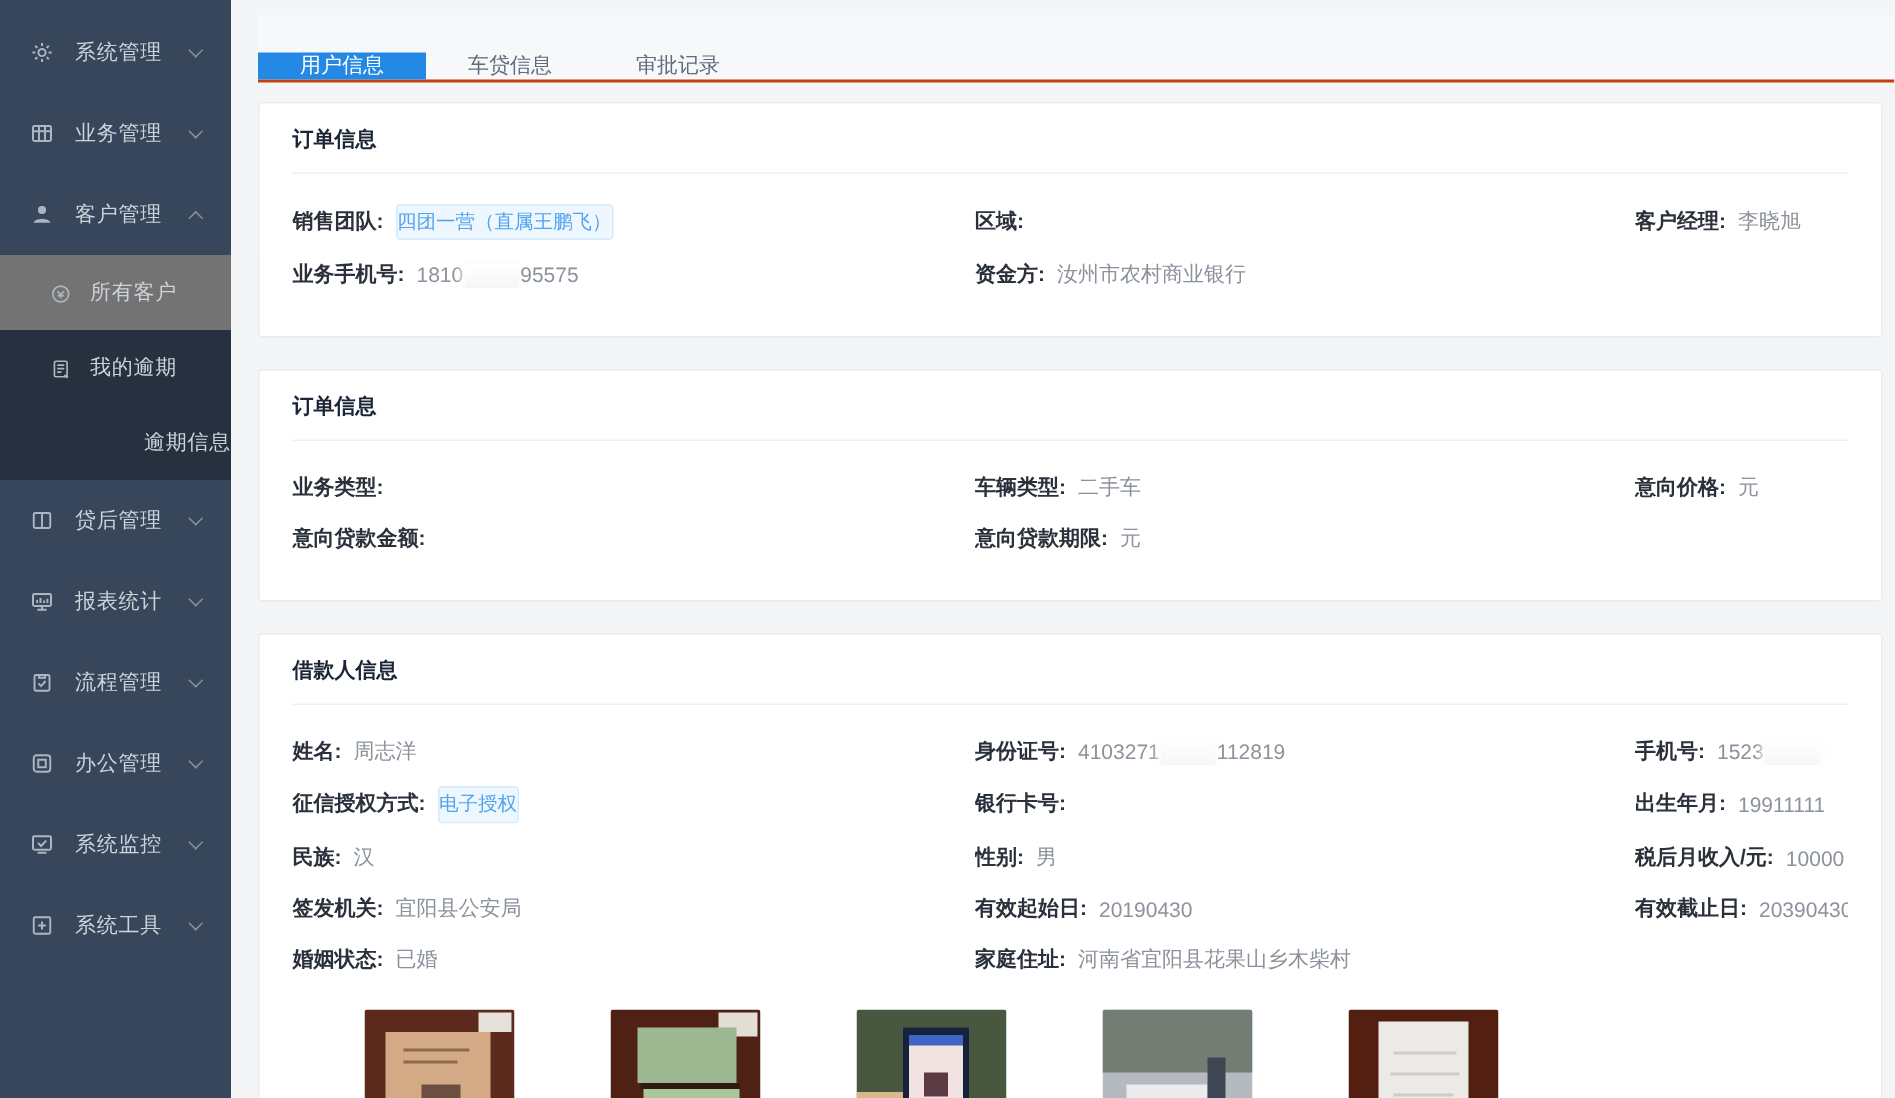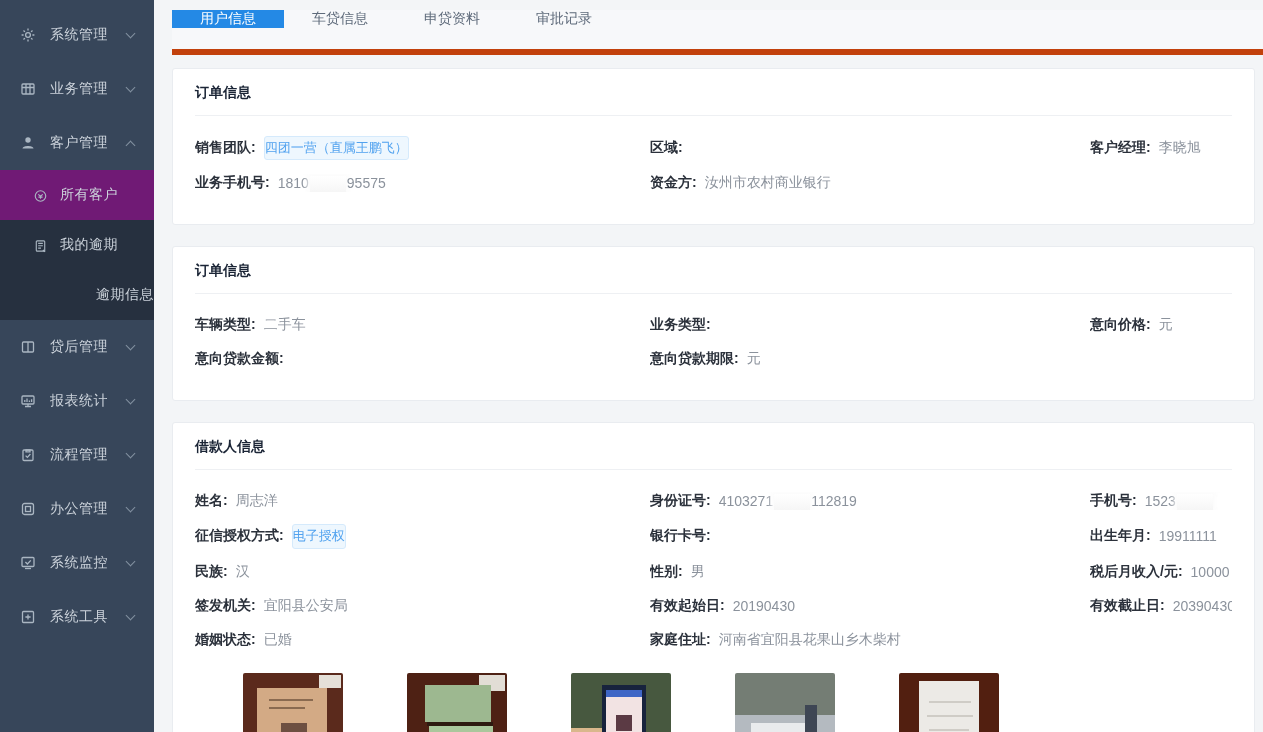--- a/index.html
+++ b/index.html
@@ -11,28 +11,28 @@
   .sidebar { width:154px; flex-shrink:0; background:#37465a; color:#ccd3db; padding-top:8px; }
   .mi { height:54px; display:flex; align-items:center; padding:0 20px; cursor:pointer; }
   .mico { width:16px; height:16px; margin-right:14px; color:#aab6c2; display:inline-flex; flex-shrink:0; }
   .mico svg { width:16px; height:16px; }
   .mlabel { flex:1; letter-spacing:.5px; }
   .chev { width:7px; height:7px; border-right:1.5px solid #8391a1; border-bottom:1.5px solid #8391a1;
           transform:rotate(45deg); margin-top:-3px; flex-shrink:0; }
   .chev.up { transform:rotate(-135deg); margin-top:4px; }
   .submenu { background:#26303f; }
   .smi { height:50px; display:flex; align-items:center; padding-left:33px; cursor:pointer; }
-  .smi.active { background:#701a75;font-family:Liberation Serif, serif; }
+  .smi.active { background:#737373;font-family:Liberation Serif, serif; }
   .smi .mico { width:15px; height:15px; margin-right:12px; }
   .smi.noicon { padding-left:60px;margin-left:36px; }
 
   
   .main { flex:1; display:flex; flex-direction:column; padding-top:10px; overflow:hidden; }
-  .tabbar { margin-left:18px; height:45px; display:flex; align-items:flex-start;
-            background:#f7f8fa; border-bottom:6px solid #c2410c; }
+  .tabbar { margin-left:18px; height:45px; display:flex; align-items:flex-end;
+            background:#f7f8fa; border-bottom:2px solid #c2410c; }
   .tab { padding:0 28px; display:flex; align-items:center; color:#5f6b7b; cursor:pointer; }
   .tab.active { background:#2489e5; color:#fff; }
   .content { flex:1; padding:13px 8px 0 18px; overflow:hidden; }
 
   .card { background:#fff; border:1px solid #e9ecf0; border-radius:3px;
           padding:15px 22px 18px; margin-bottom:21px; }
   .card-title { font-weight:bold; color:#1b2536; padding-bottom:13px;
                 border-bottom:1px solid #eef0f3; margin-bottom:20px; }
   .frow { display:grid; grid-template-columns:455px 440px 1fr; align-items:center;
           margin-bottom:12px; min-height:22px; }
@@ -218,21 +218,20 @@
       <span class="mlabel">系统工具</span>
       <span class="chev"></span>
     </div>
   </nav>
 
   <div class="main">
 
     <div class="tabbar">
       <div class="tab active">用户信息</div>
       <div class="tab">车贷信息</div>
-      <div class="tab">申贷资料</div>
       <div class="tab">审批记录</div>
     </div>
 
     <div class="content">
 
       <section class="card">
         <div class="card-title">订单信息</div>
         <div class="frow">
           <div class="cell">
             <span class="lbl">销售团队:</span>
@@ -257,28 +256,28 @@
             <span class="val">汝州市农村商业银行</span>
           </div>
           <div class="cell"></div>
         </div>
       </section>
 
       <section class="card">
         <div class="card-title">订单信息</div>
         <div class="frow">
           <div class="cell">
+            <span class="lbl">业务类型:</span>
+            <span class="val"></span>
+          </div>
+          <div class="cell">
             <span class="lbl">车辆类型:</span>
             <span class="val">二手车</span>
           </div>
           <div class="cell">
-            <span class="lbl">业务类型:</span>
-            <span class="val"></span>
-          </div>
-          <div class="cell">
             <span class="lbl">意向价格:</span>
             <span class="val">元</span>
           </div>
         </div>
         <div class="frow">
           <div class="cell">
             <span class="lbl">意向贷款金额:</span>
             <span class="val"></span>
           </div>
           <div class="cell">

